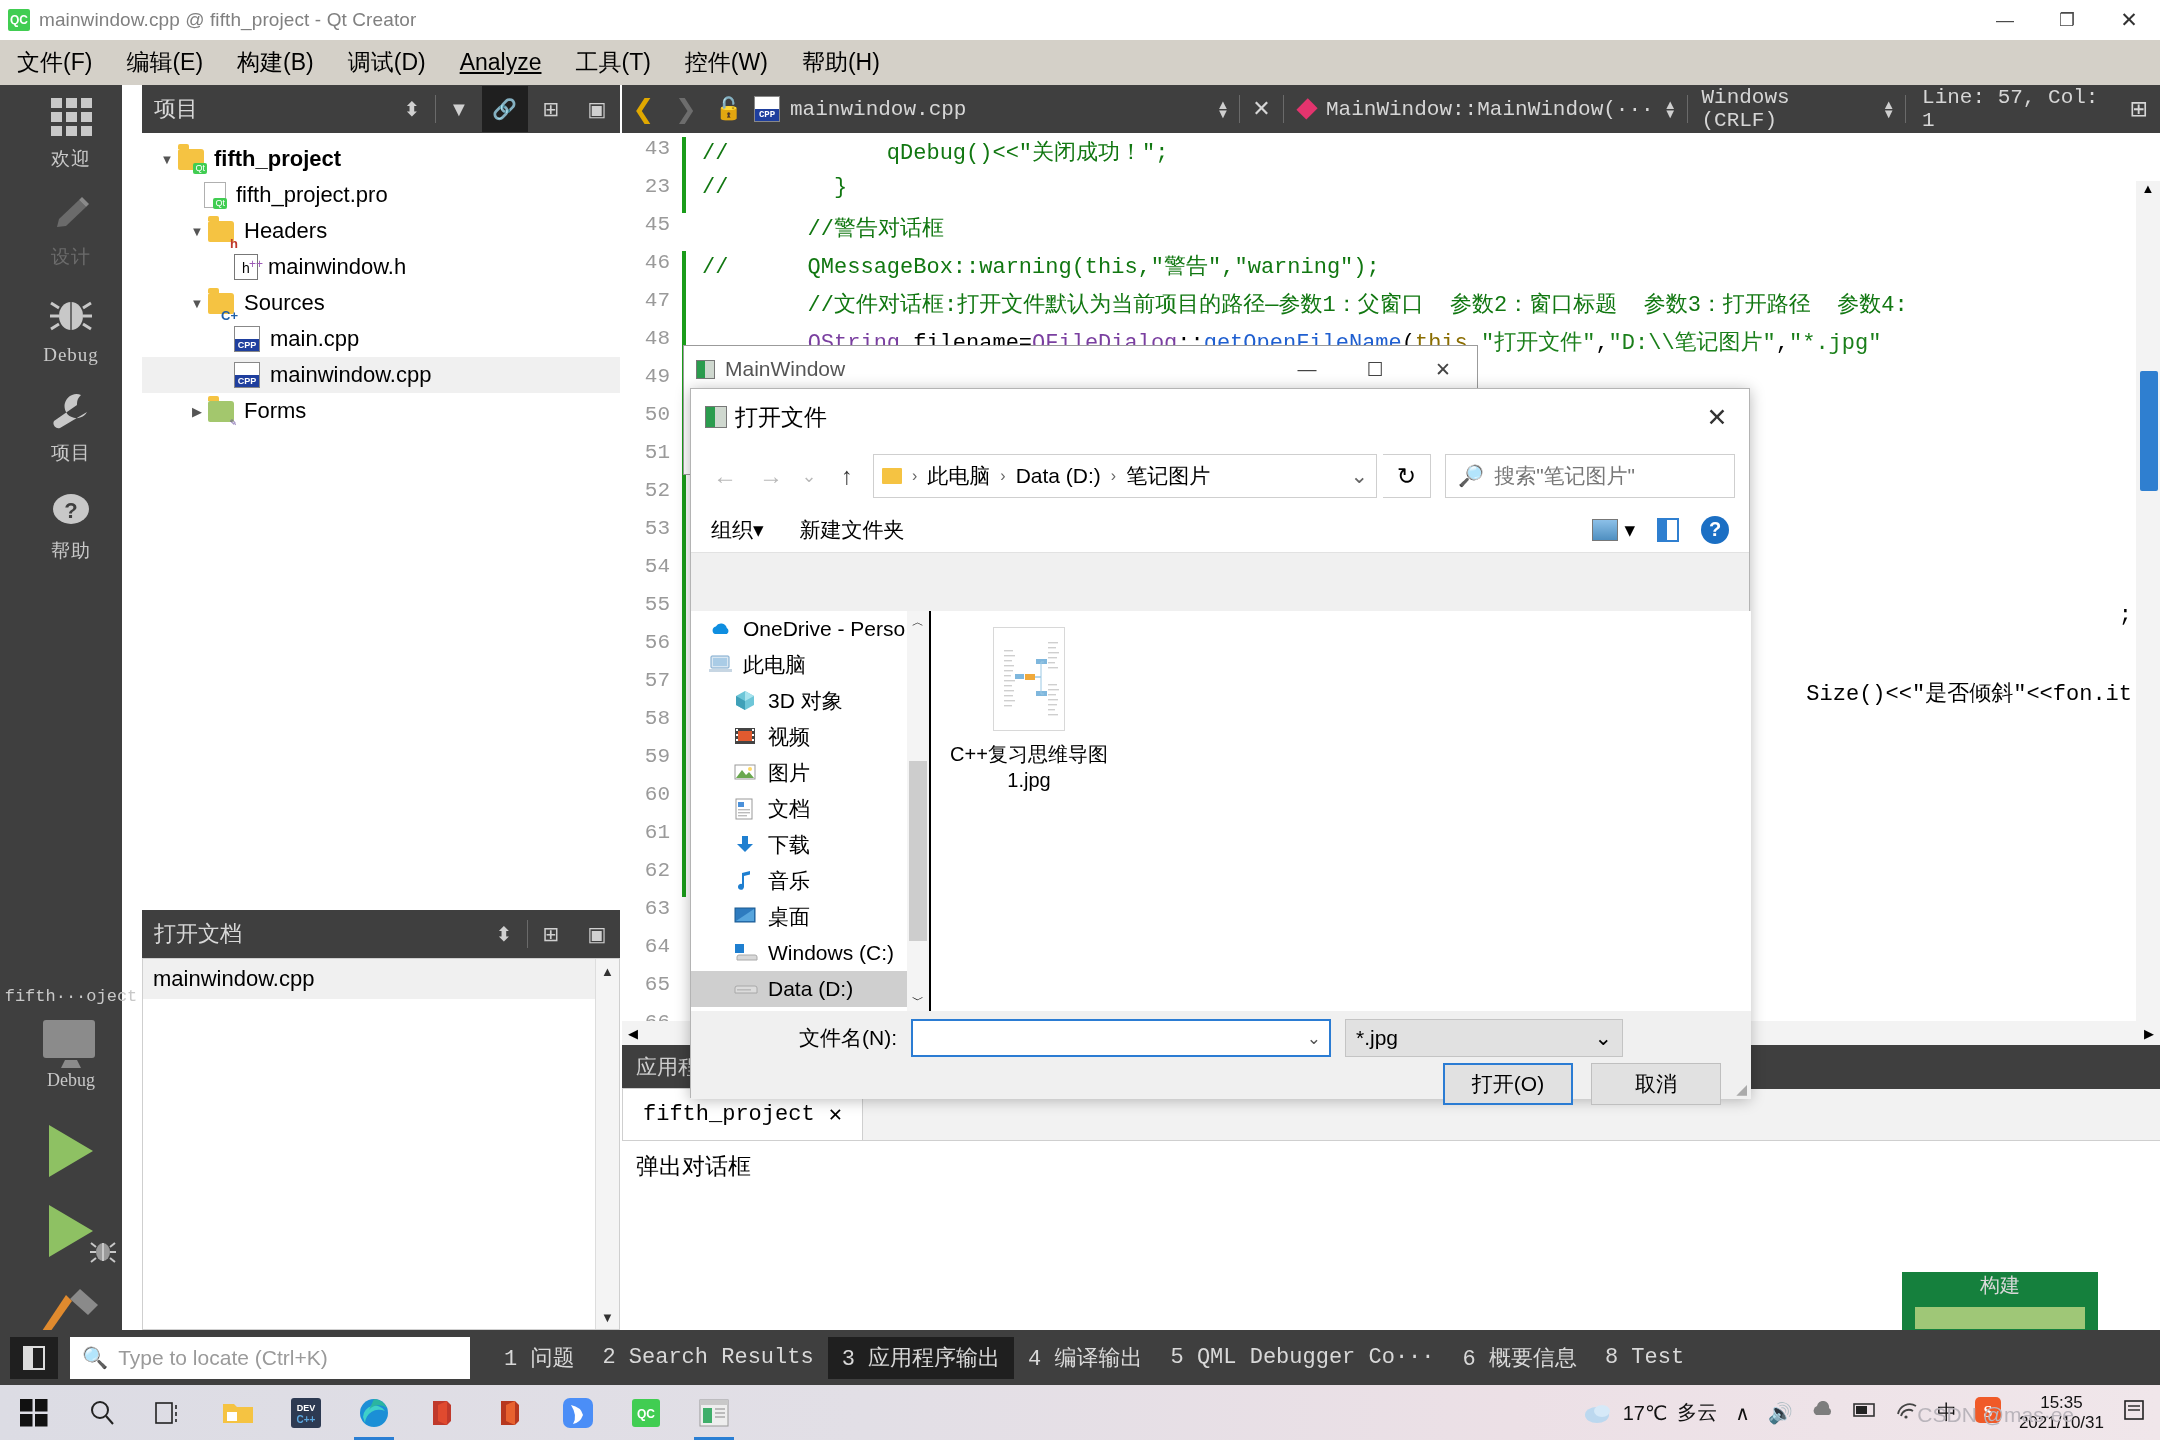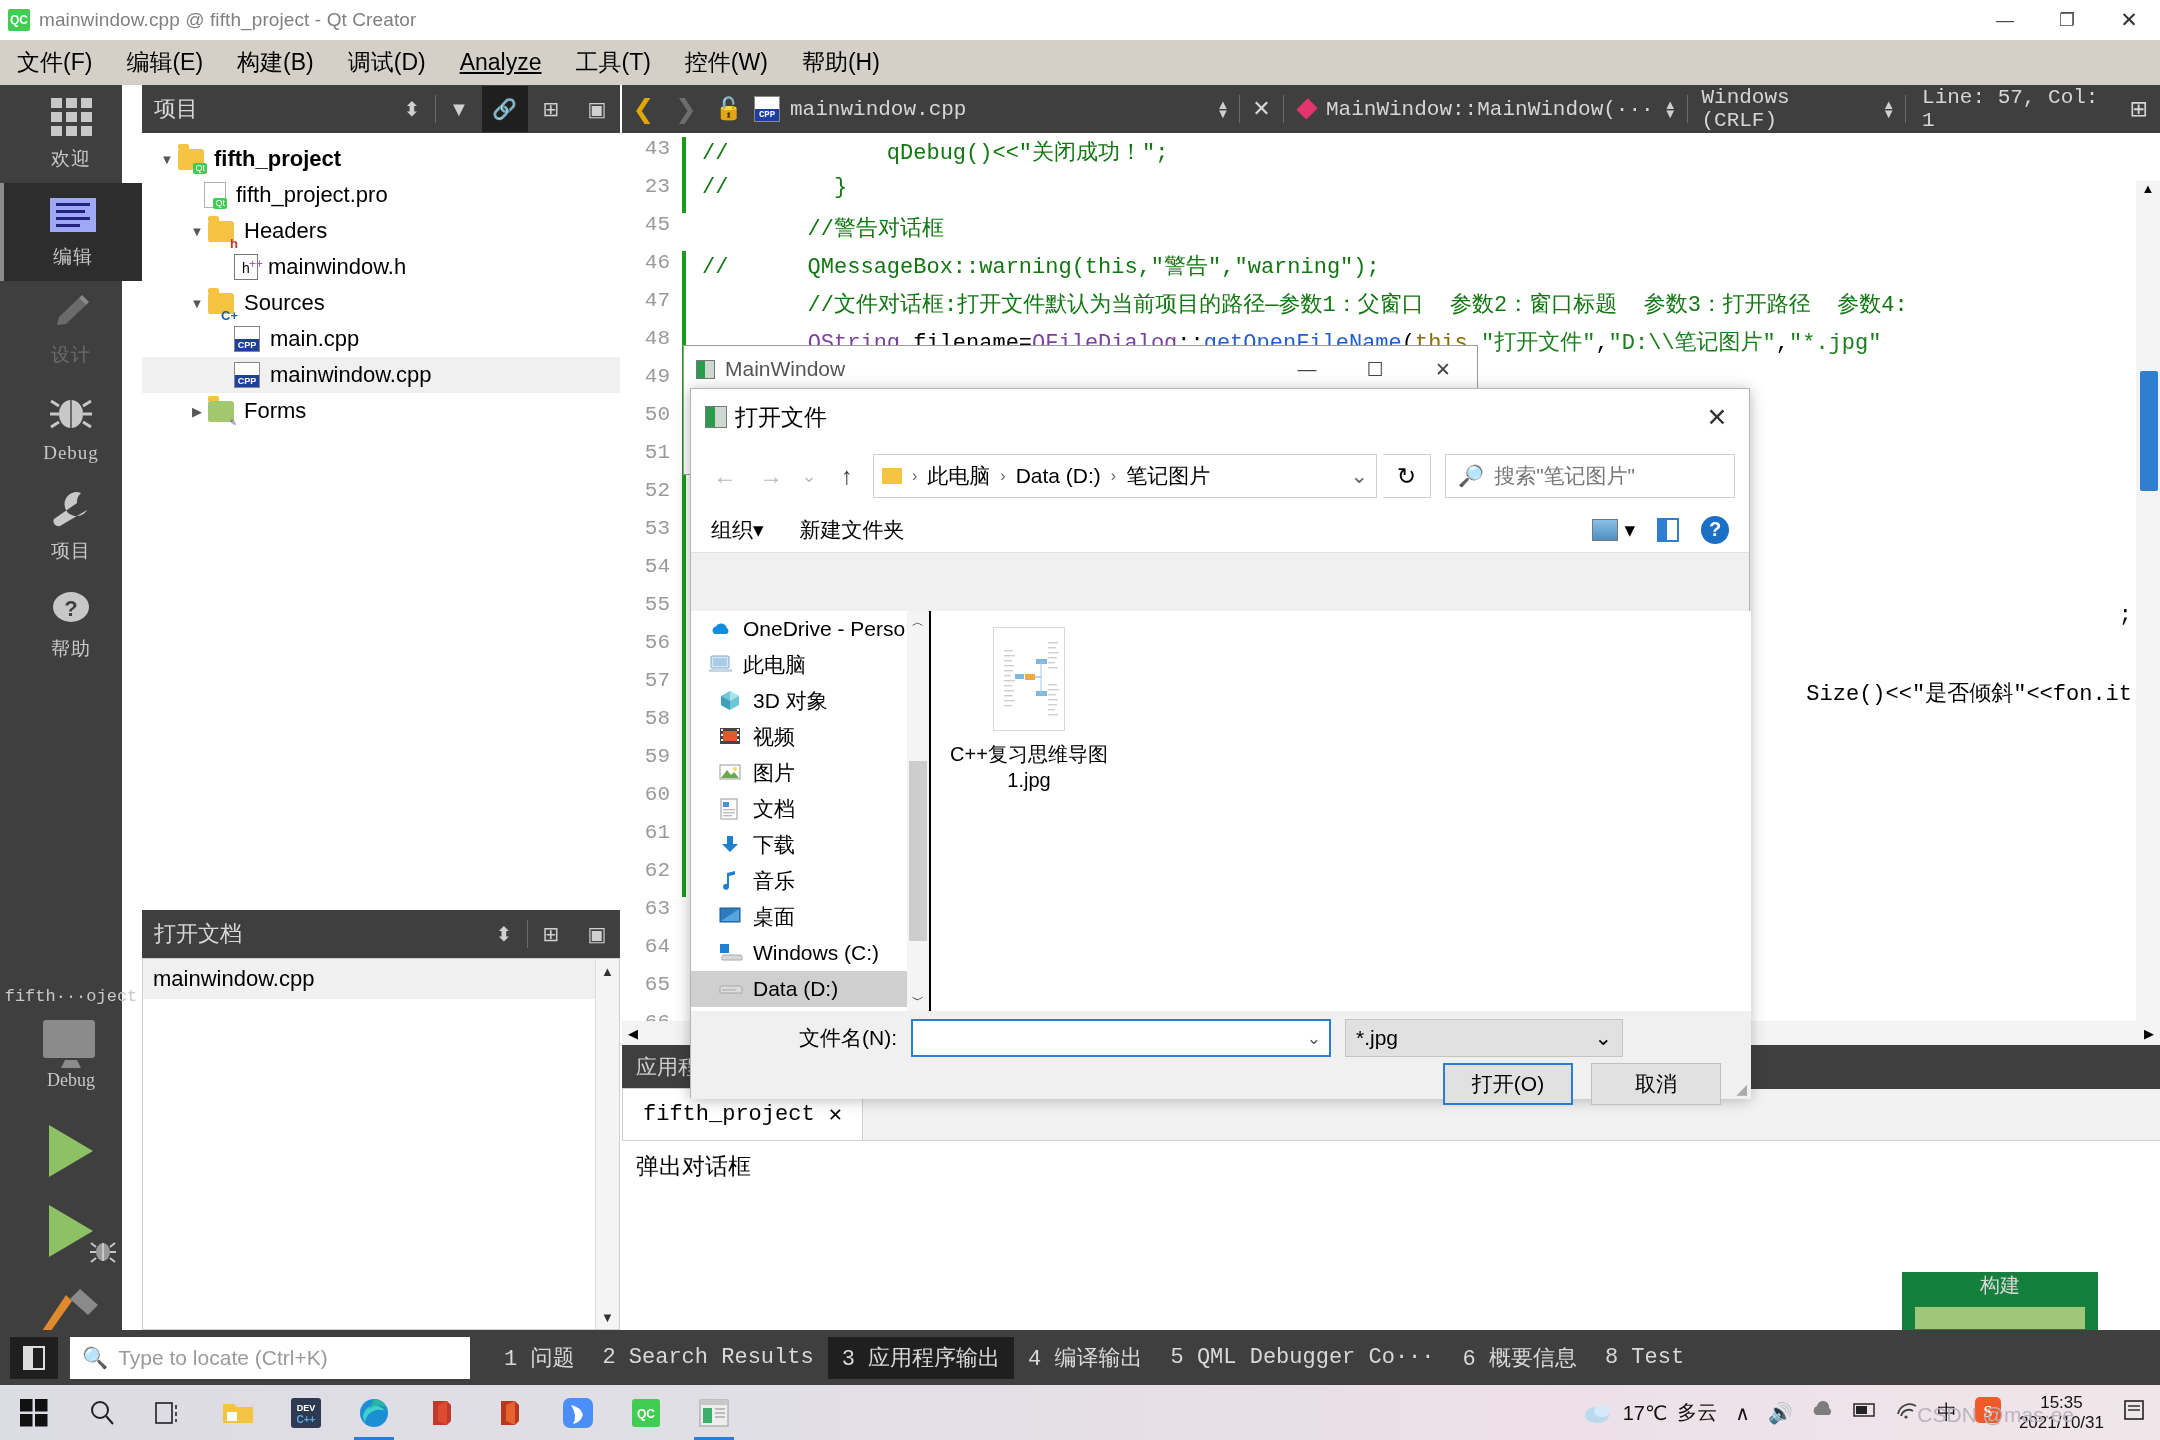--- a/index.html
+++ b/index.html
@@ -185,21 +185,21 @@
   .searchbox { width:290px; height:44px; border:1px solid #cfcfcf; display:flex; align-items:center; gap:10px; padding-left:12px; color:#777; font-size:21px; margin-left:8px; }
   .fd-tools { height:46px; background:#fff; display:flex; align-items:center; padding:0 20px; font-size:21px; gap:36px; border-bottom:1px solid #e2e2e2; }
   .fd-tools .right { margin-left:auto; display:flex; align-items:center; gap:22px; }
   .view-ico { width:26px; height:22px; background:linear-gradient(180deg,#8cc0e8,#4f8fc0); border:1px solid #777; }
   .pane-ico { width:22px; height:24px; border:2px solid #2f7fd0; background:linear-gradient(90deg,#2f7fd0 0 45%,#fff 45% 100%); }
   .help-ico { width:28px; height:28px; border-radius:50%; background:#1b6fc4; color:#fff; font-size:20px; font-weight:bold; display:flex; align-items:center; justify-content:center; }
 
   .fd-main { position:absolute; left:0; top:222px; width:1060px; height:400px; display:flex; background:#fff; }
   .fd-side { width:238px; height:400px; background:#fff; position:relative; font-size:21px; overflow:hidden;}
   .side-item { height:36px; display:flex; align-items:center; gap:10px; padding-left:18px; white-space:nowrap; }
-  .side-item.indent { padding-left:28px; }
+  .side-item.indent { padding-left:43px; }
   .side-item.sel { background:#cfcfcf; }
   .sico { width:24px; height:22px; display:inline-block; }
   .side-scroll { position:absolute; right:0; top:0; width:22px; height:400px; background:#f4f4f4; }
   .side-scroll .sarr { height:22px; text-align:center; font-size:12px; line-height:22px; }
   .side-thumb { position:absolute; left:2px; top:150px; width:18px; height:180px; background:#cdcdcd; }
   .fd-files { flex:1; background:#fff; border-left:2px solid #000000; position:relative; }
   .thumbfile { position:absolute; left:18px; top:16px; width:160px; text-align:center; }
   .thumbimg { width:72px; height:104px; margin:0 auto; background:#fff; border:1px solid #d8d8d8; position:relative; overflow:hidden; }
   .tf-label { margin-top:10px; font-size:20px; line-height:26px; }
 
@@ -252,31 +252,20 @@
               <i></i>
               <i></i>
               <i></i>
               <i></i>
               <i></i>
               <i></i>
               <i></i>
             </div>
         </div>
         <div class="mlabel">欢迎</div>
-      </div>
-      <div class="mode active">
-        <div class="micon">
-          <div class="edit-icon">
-              <i></i>
-              <i></i>
-              <i></i>
-              <i></i>
-            </div>
-        </div>
-        <div class="mlabel">编辑</div>
       </div>
       <div class="mode disabled">
         <div class="micon">
           <svg width="44" height="40" viewBox="0 0 44 40">
               <path d="M8 32 L10 24 L30 5 L37 12 L17 31 Z" fill="#6b6b6b"></path>
               <path d="M30 5 L37 12 L40 9 L33 2 Z" fill="#8a8a8a"></path>
             </svg>
         </div>
         <div class="mlabel">设计</div>
       </div>

